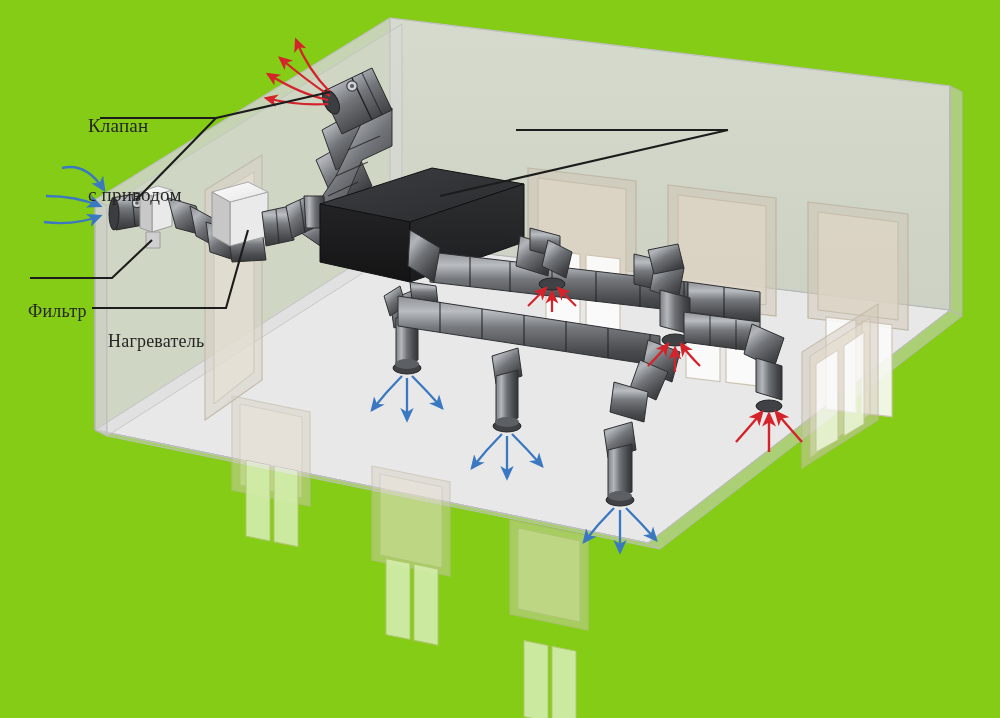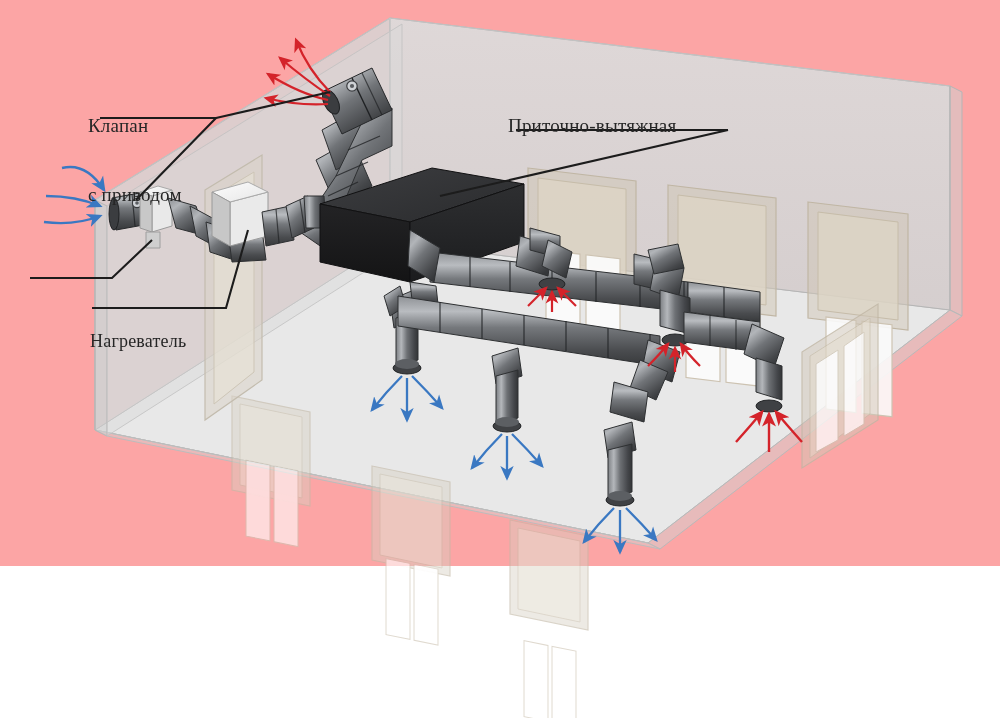--- a/index.html
+++ b/index.html
@@ -1,18 +1,18 @@
 <!DOCTYPE html>
 <html><head>
 <meta charset="utf-8">
 <style>
   html,body{margin:0;padding:0;background:#ffffff;}
   body{width:1000px;height:718px;overflow:hidden;
        font-family:"Liberation Serif","DejaVu Serif",serif;}
-  #stage{position:relative;width:1000px;height:566px;background:#fca5a5;}
+  #stage{position:relative;width:1000px;height:718px;background:#84cc16;}
   svg#scene{position:absolute;left:0;top:0;width:1000px;height:718px;display:block;}
   .lbl{position:absolute;color:#262626;font-family:"Liberation Serif","DejaVu Serif",serif;
        font-size:19px;line-height:23px;white-space:pre;letter-spacing:.2px;}
   .lbl.small{font-size:18px;}
   #wm{position:absolute;right:12px;bottom:14px;color:#3b4fc4;
       font-family:"Liberation Serif","DejaVu Serif",serif;font-style:italic;
       font-size:30px;letter-spacing:1px;white-space:pre;opacity:.92;}
 </style>
 </head>
 <body>
@@ -360,22 +360,24 @@
     <path d="M92,308 L226,308 L248,230" stroke-width="2.1"></path>
   </g>
 </svg>
 
 <div class="lbl" style="left:88px;top:68px;">
   <div>Клапан</div>
   <div>с приводом</div>
 </div>
 
 <div class="lbl" style="left:508px;top:68px;">
-  <div>Приточно-вытяжная</div>
-</div>
-
-
-<div class="lbl small" style="left:90px;top:284px;">
+</div>
+
+<div class="lbl small" style="left:28px;top:254px;">
+  <div>Фильтр</div>
+</div>
+
+<div class="lbl small" style="left:108px;top:284px;">
   <div>Нагреватель</div>
 </div>
 
 
 </div>
 
 </body></html>

